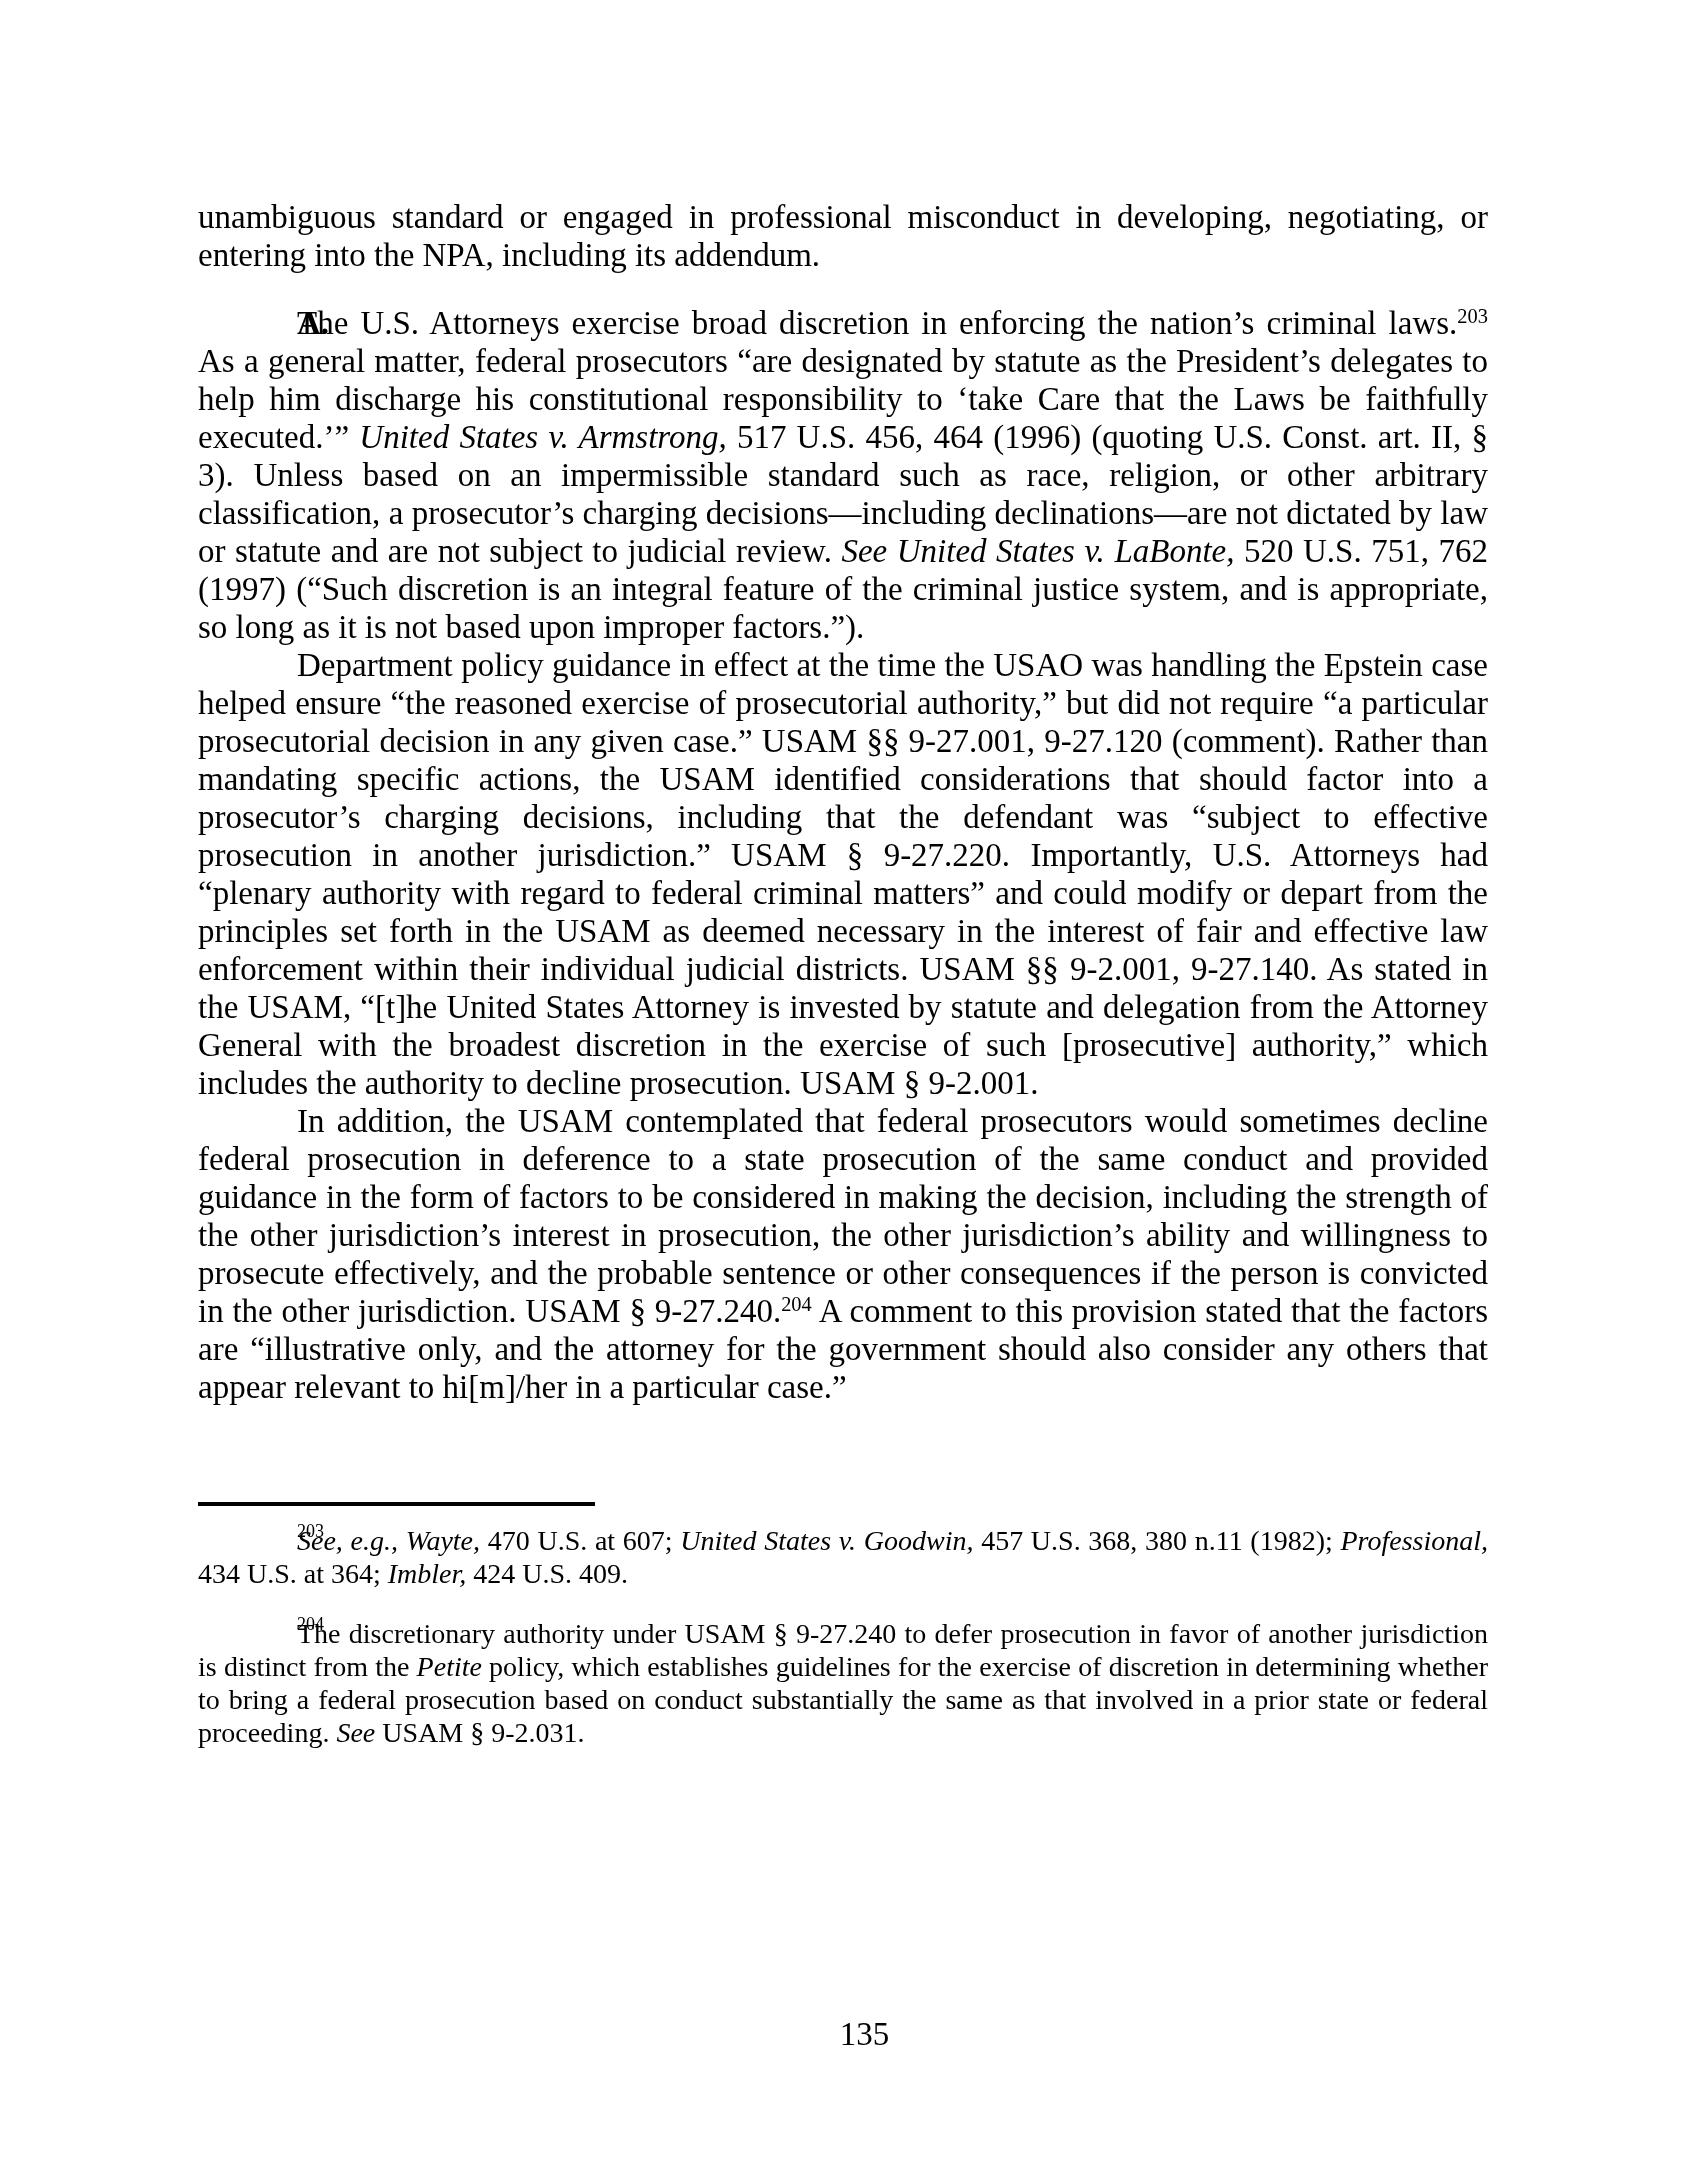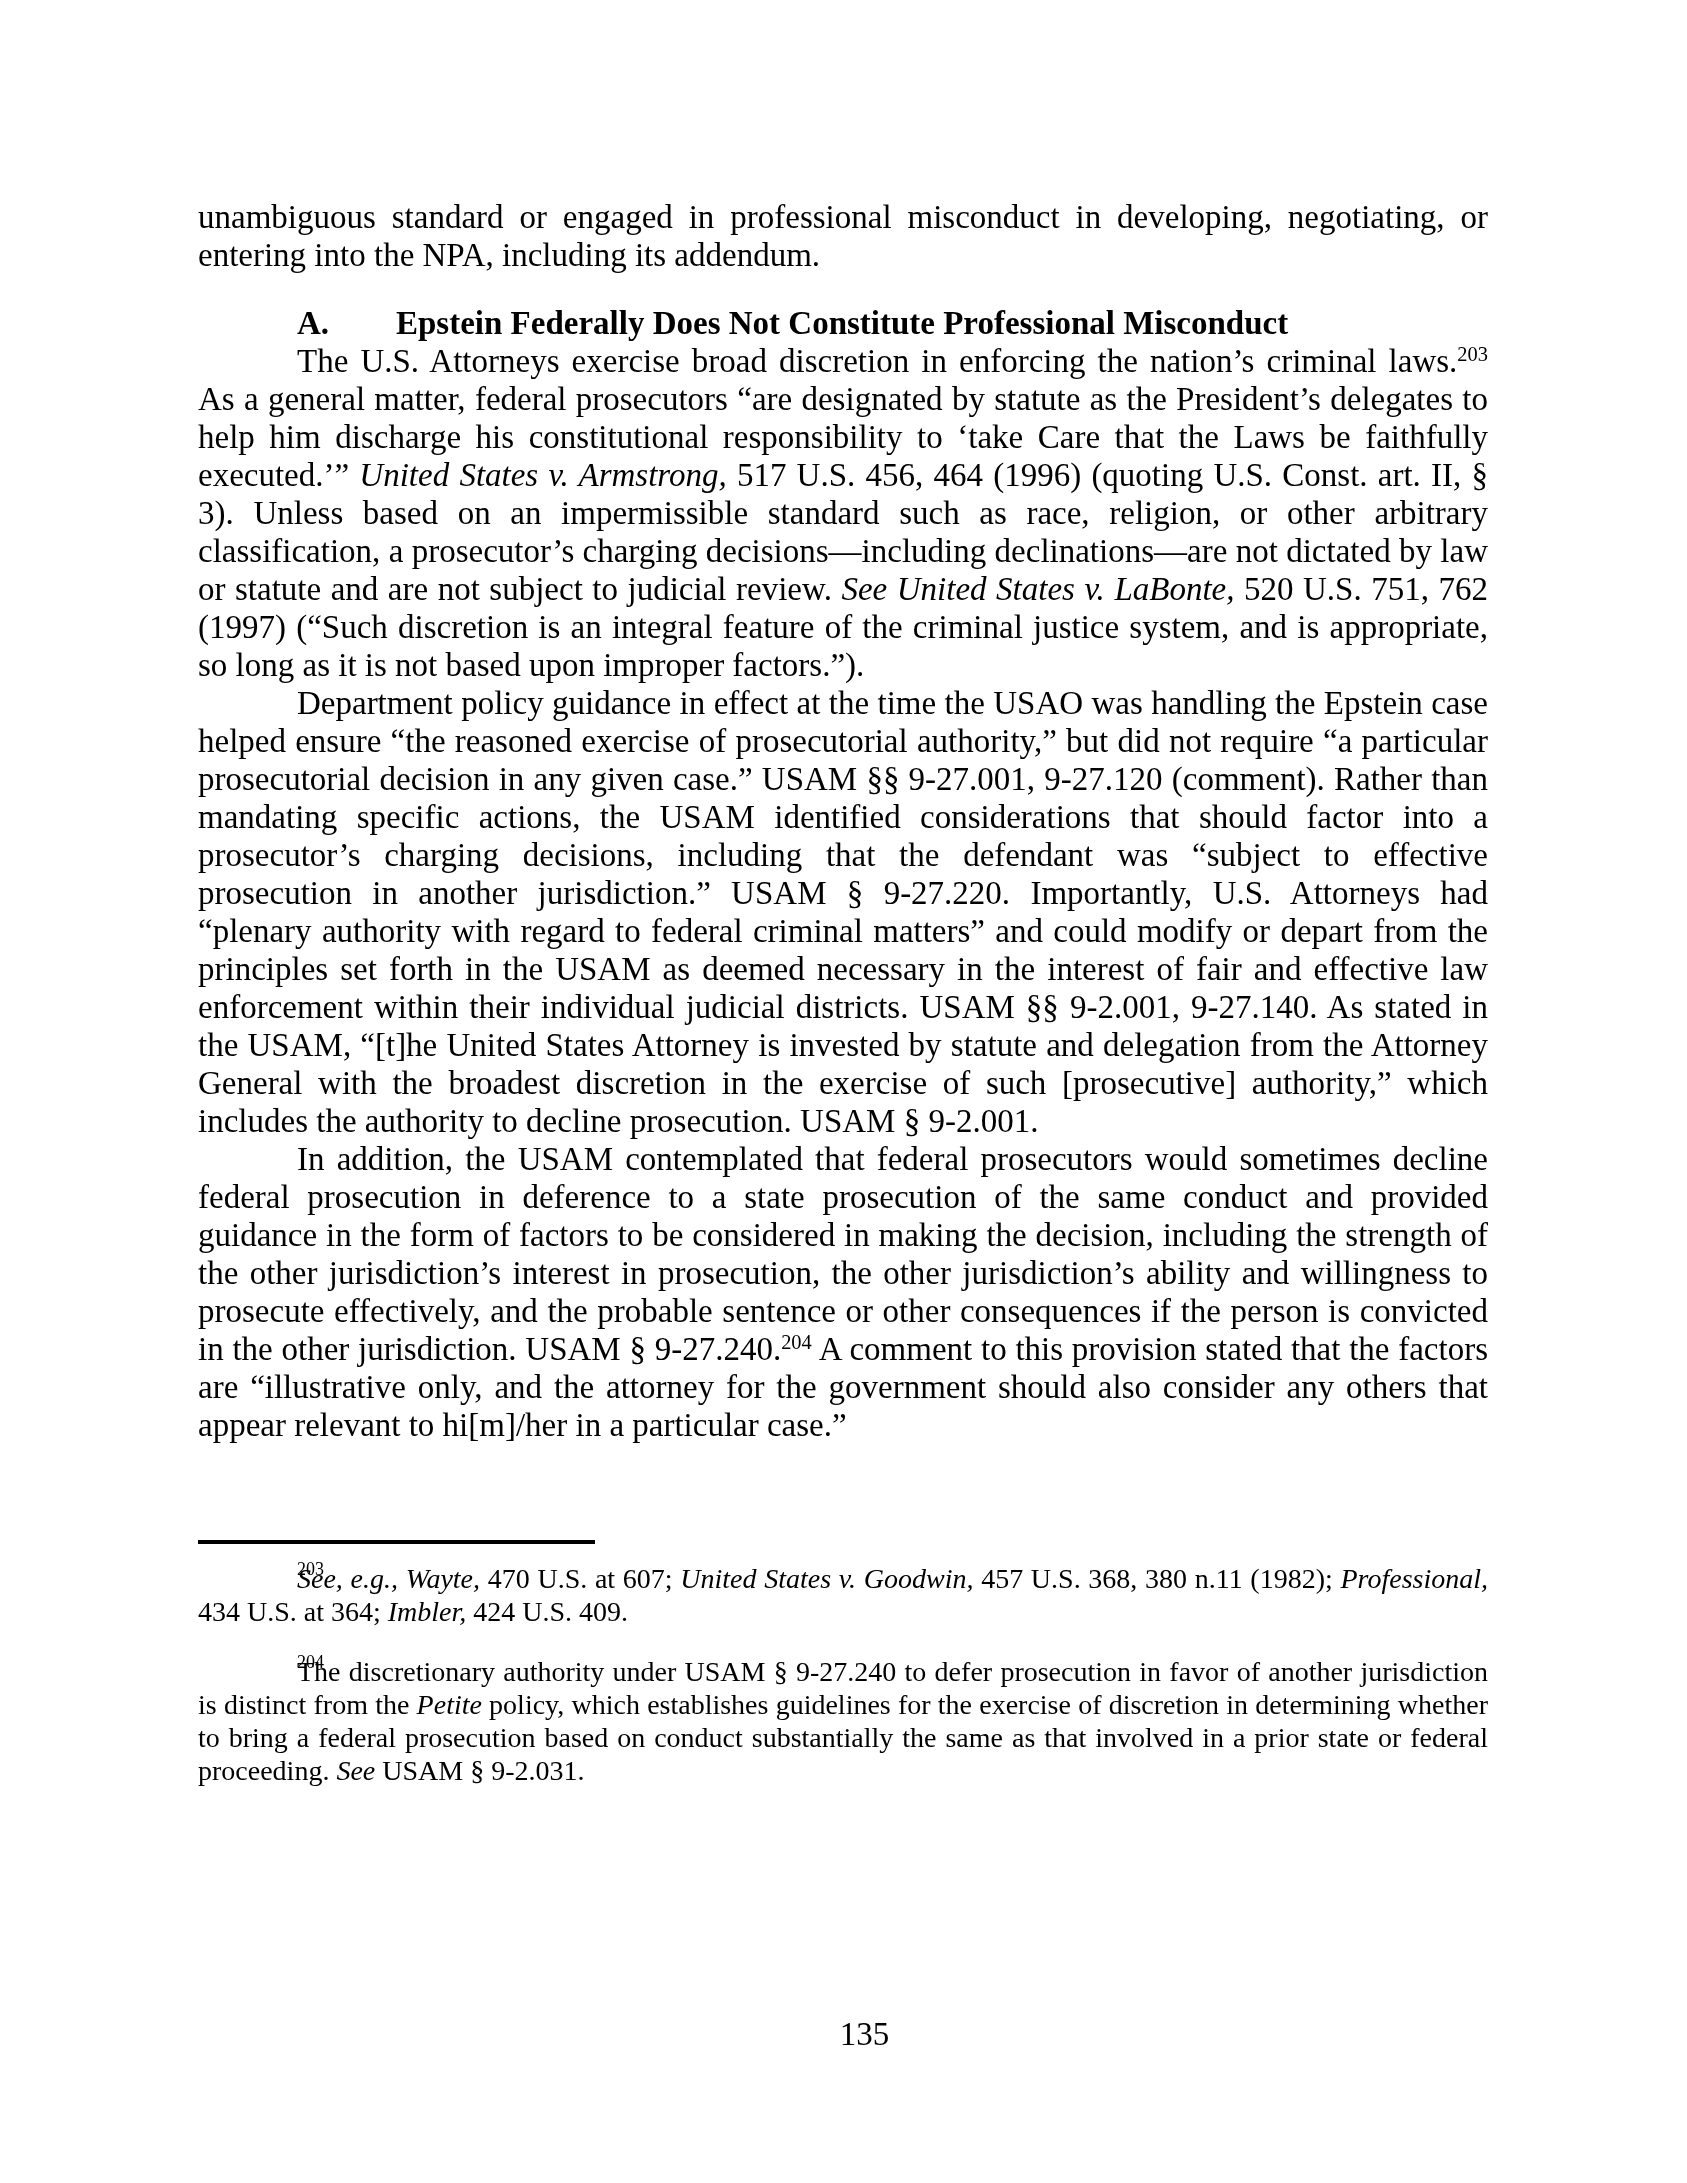--- a/index.html
+++ b/index.html
@@ -85,21 +85,20 @@
 </head>
 <body>
 
 <div class="page">
   <div class="content">
 
     <p class="intro"><span>unambiguous standard or engaged in professional misconduct in developing, negotiating, or entering into the NPA, including its addendum.</span></p>
 
     <div class="heading-block">
       <span class="heading-num">A.</span>
-      <div class="hline">Epstein Federally Does Not Constitute Professional Misconduct</div>
     </div>
 
     <p class="body-para para-a1"><span>The U.S. Attorneys exercise broad discretion in enforcing the nation’s criminal laws.</span><sup>203</sup><span>  As a general matter, federal prosecutors “are designated by statute as the President’s delegates to help him discharge his constitutional responsibility to ‘take Care that the Laws be faithfully executed.’”  </span><i>United States v. Armstrong,</i><span> 517 U.S. 456, 464 (1996) (quoting U.S. Const. art. II, § 3).  Unless based on an impermissible standard such as race, religion, or other arbitrary classification, a prosecutor’s charging decisions—including declinations—are not dictated by law or statute and are not subject to judicial review.  </span><i>See United States v. LaBonte,</i><span> 520 U.S. 751, 762 (1997) (“Such discretion is an integral feature of the criminal justice system, and is appropriate, so long as it is not based upon improper factors.”).</span></p>
 
     <p class="body-para para-a2"><span>Department policy guidance in effect at the time the USAO was handling the Epstein case helped ensure “the reasoned exercise of prosecutorial authority,” but did not require “a particular prosecutorial decision in any given case.”  USAM §§ 9-27.001, 9-27.120 (comment).  Rather than mandating specific actions, the USAM identified considerations that should factor into a prosecutor’s charging decisions, including that the defendant was “subject to effective prosecution in another jurisdiction.”  USAM § 9-27.220.  Importantly, U.S. Attorneys had “plenary authority with regard to federal criminal matters” and could modify or depart from the principles set forth in the USAM as deemed necessary in the interest of fair and effective law enforcement within their individual judicial districts.  USAM §§ 9-2.001, 9-27.140.  As stated in the USAM, “[t]he United States Attorney is invested by statute and delegation from the Attorney General with the broadest discretion in the exercise of such [prosecutive] authority,” which includes the authority to decline prosecution.  USAM § 9-2.001.</span></p>
 
     <p class="body-para para-a3"><span>In addition, the USAM contemplated that federal prosecutors would sometimes decline federal prosecution in deference to a state prosecution of the same conduct and provided guidance in the form of factors to be considered in making the decision, including the strength of the other jurisdiction’s interest in prosecution, the other jurisdiction’s ability and willingness to prosecute effectively, and the probable sentence or other consequences if the person is convicted in the other jurisdiction.  USAM § 9-27.240.</span><sup>204</sup><span>  A comment to this provision stated that the factors are “illustrative only, and the attorney for the government should also consider any others that appear relevant to hi[m]/her in a particular case.”</span></p>
 
     <div class="fn-separator"></div>
 

